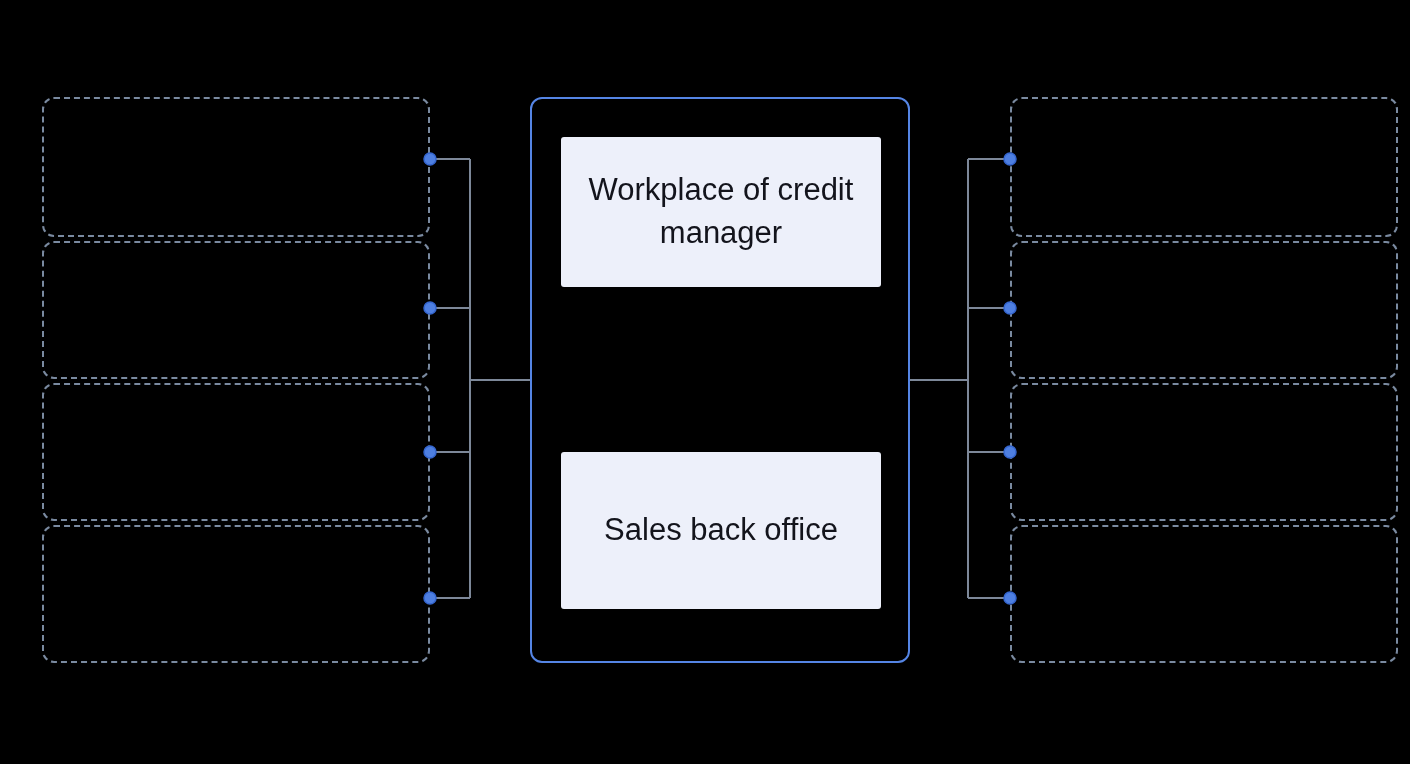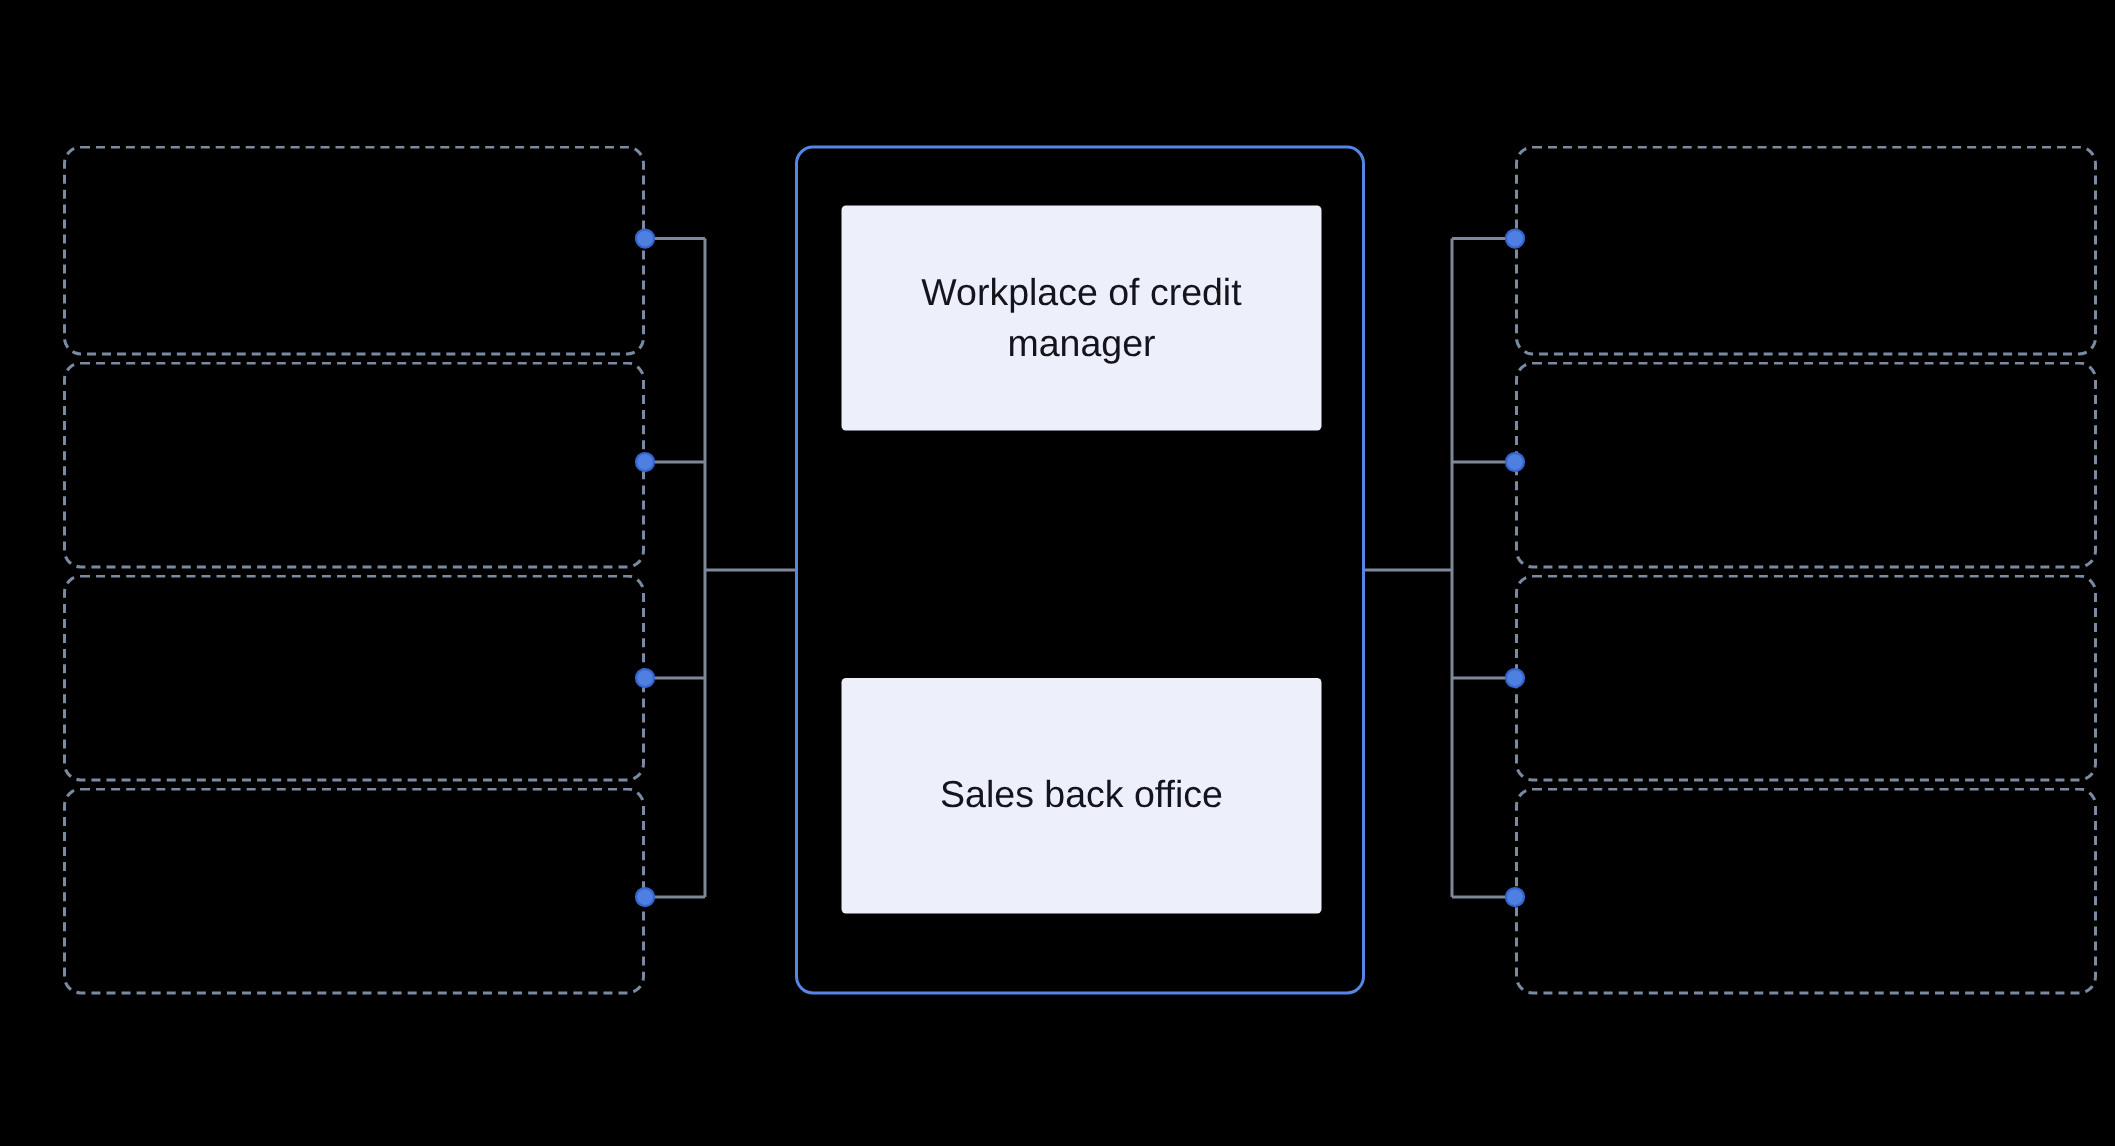--- a/index.html
+++ b/index.html
@@ -42,21 +42,21 @@
     position: absolute;
     left: 29px;
     width: 320px;
     background: #edf0fa;
     border-radius: 3px;
     display: flex;
     align-items: center;
     justify-content: center;
     text-align: center;
     color: #13141c;
-    font-size: 25px;
+    font-size: 31px;
     line-height: 1.38;
     padding: 12px 26px;
   }
   .node-top    { top: 38px;  height: 150px; }
   .node-bottom { top: 353px; height: 157px; }
 
   svg.overlay {
     position: absolute;
     left: 0; top: 0;
     width: 1410px; height: 764px;

